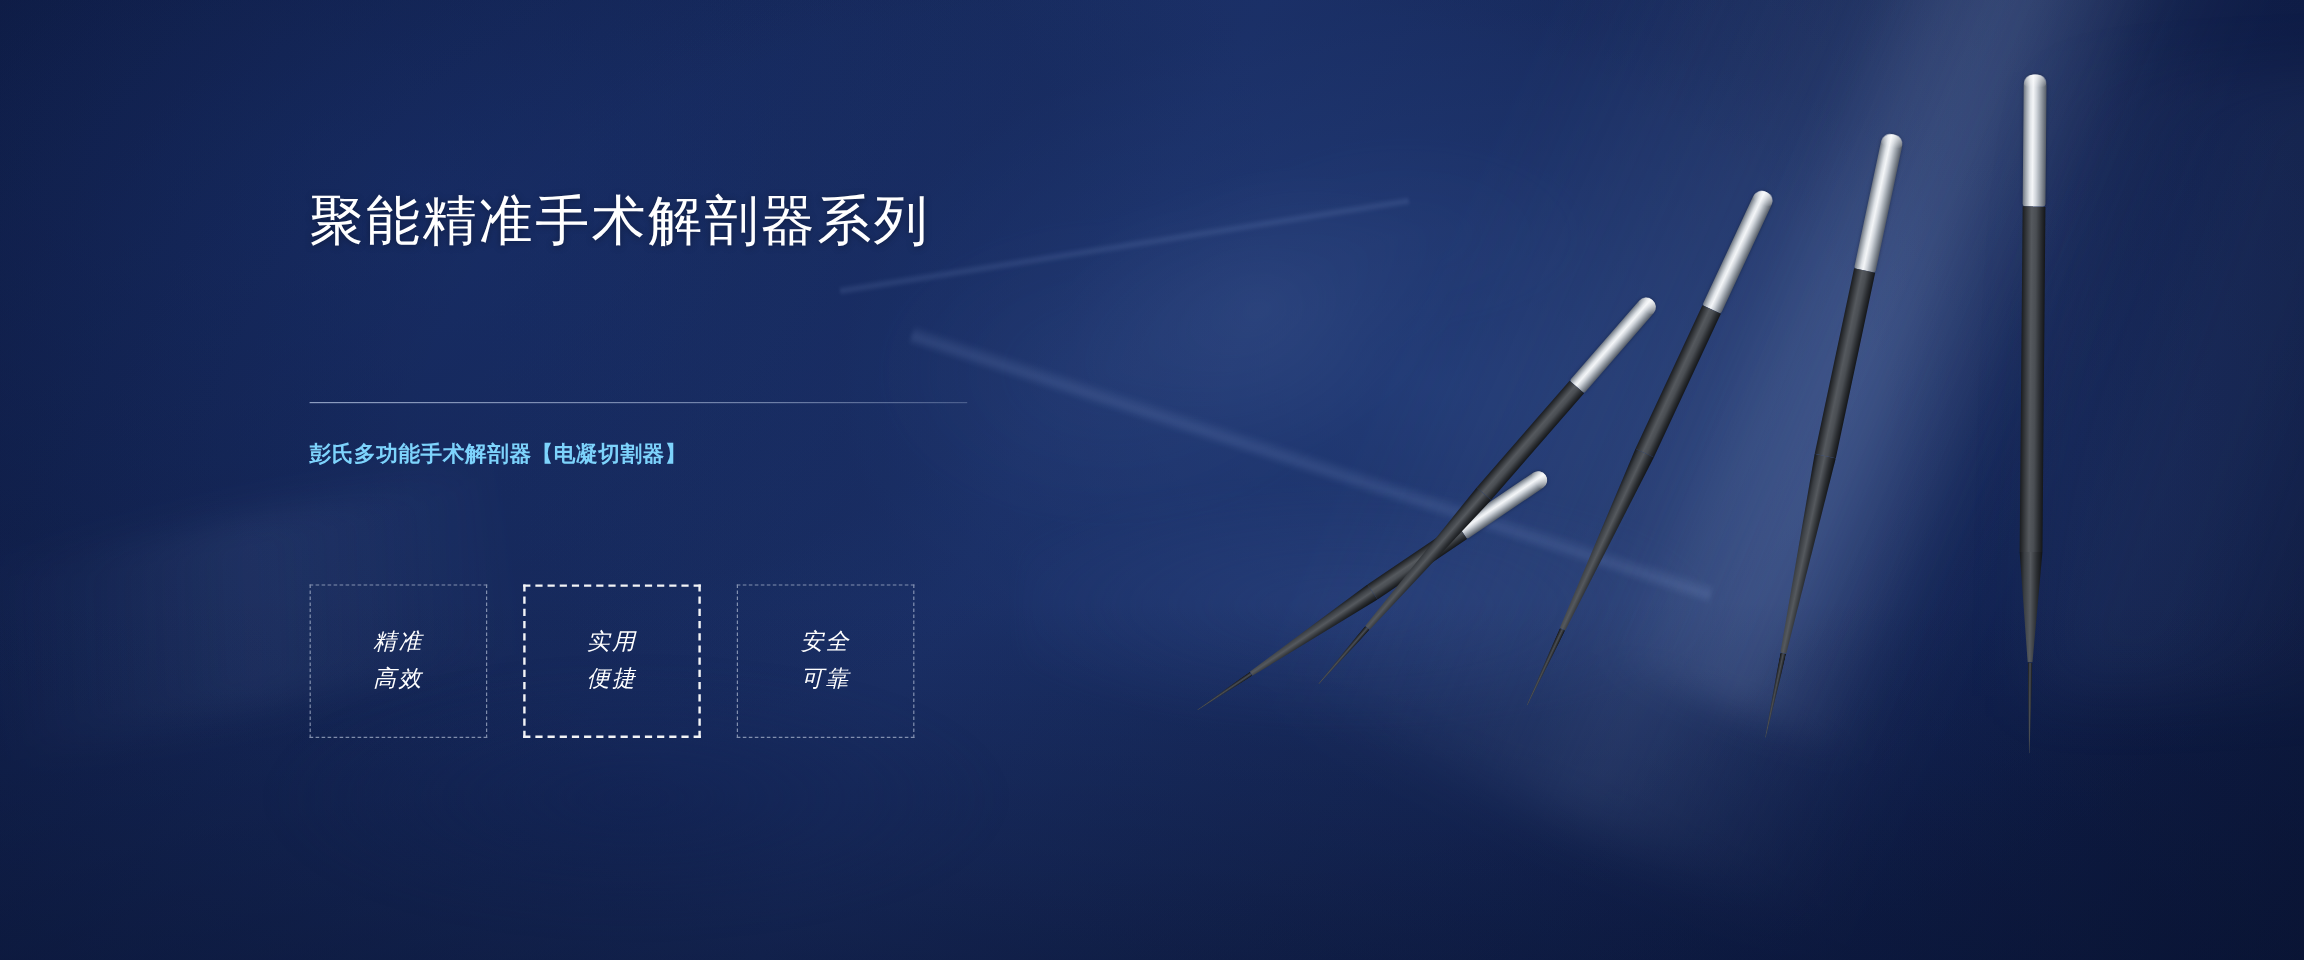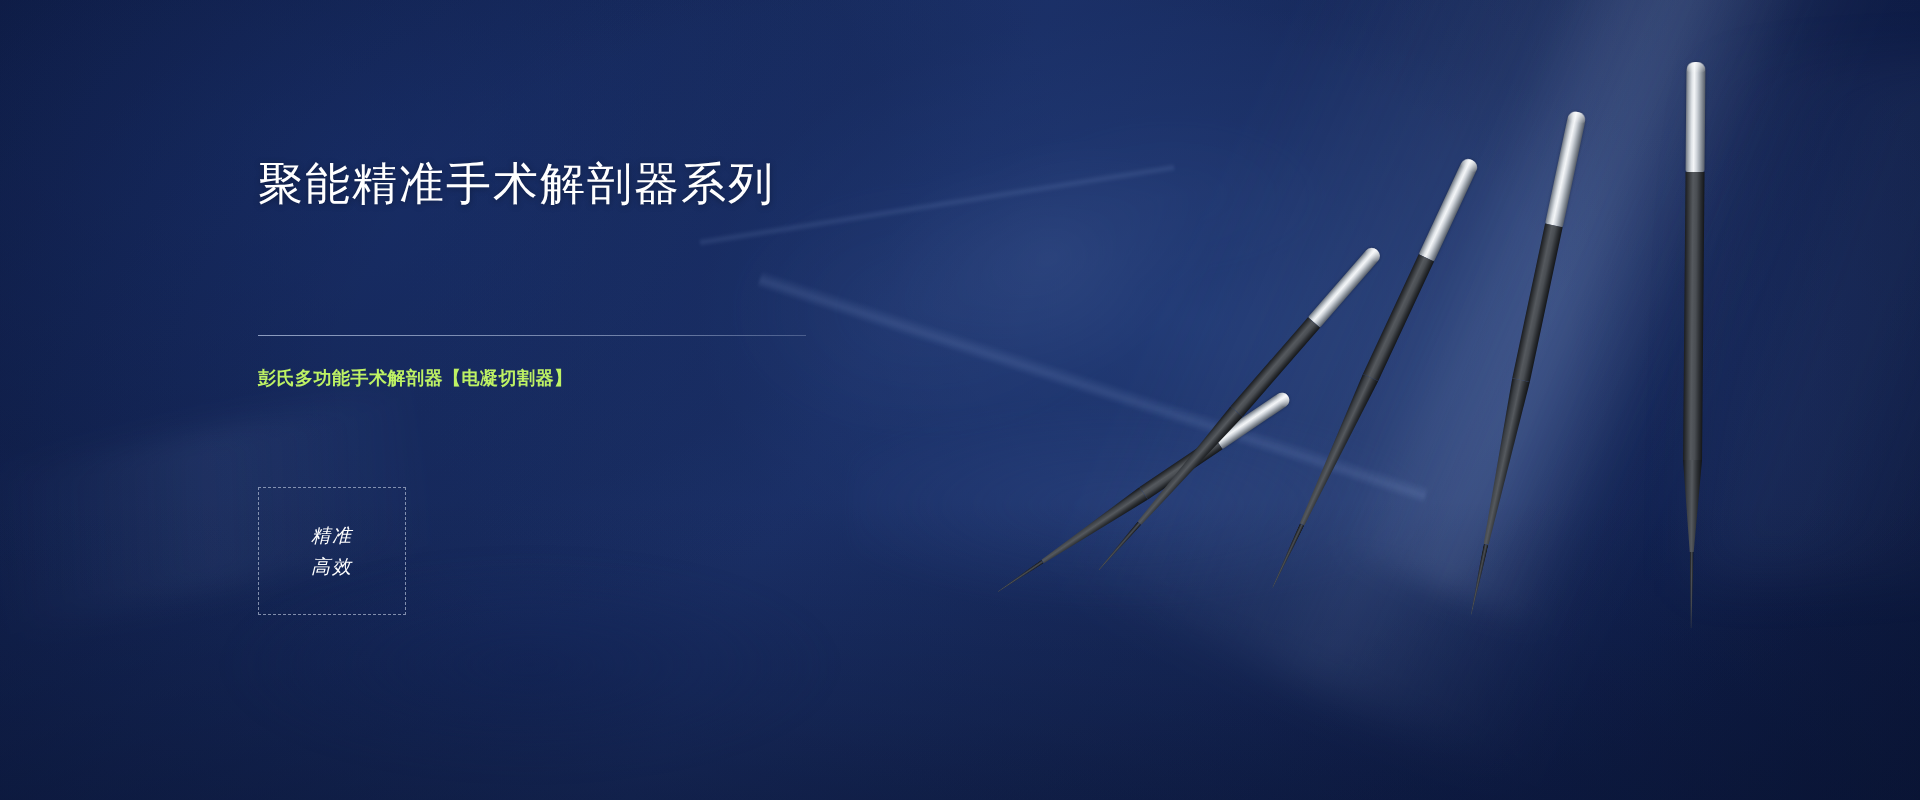--- a/index.html
+++ b/index.html
@@ -154,21 +154,21 @@
     left: 0; top: 298px;
     width: 548px;
     height: 1px;
     background: linear-gradient(90deg, rgba(180,195,225,0.75) 0%, rgba(180,195,225,0.55) 70%, rgba(180,195,225,0.30) 100%);
   }
   .subtitle-cn {
     position: absolute;
     left: 0; top: 332px;
     font-size: 18px;
     line-height: 1;
-    color: #bef264;
+    color: #7dd3fc;
     letter-spacing: .5px;
     white-space: nowrap;
     font-weight: 700;
   }
 
   
   .features {
     position: absolute;
     left: 0; top: 450px;
     display: flex;
@@ -368,18 +368,26 @@
 
     <div class="subtitle-cn">彭氏多功能手术解剖器【电凝切割器】</div>
 
     <div class="features">
 
       <div class="feature dim">
         <span class="line">精准</span>
         <span class="line">高效</span>
       </div>
 
-
+      <div class="feature bright">
+        <span class="line">实用</span>
+        <span class="line">便捷</span>
+      </div>
+
+      <div class="feature dim">
+        <span class="line">安全</span>
+        <span class="line">可靠</span>
+      </div>
 
     </div>
   </div>
 
 </div>
 
 </body></html>

